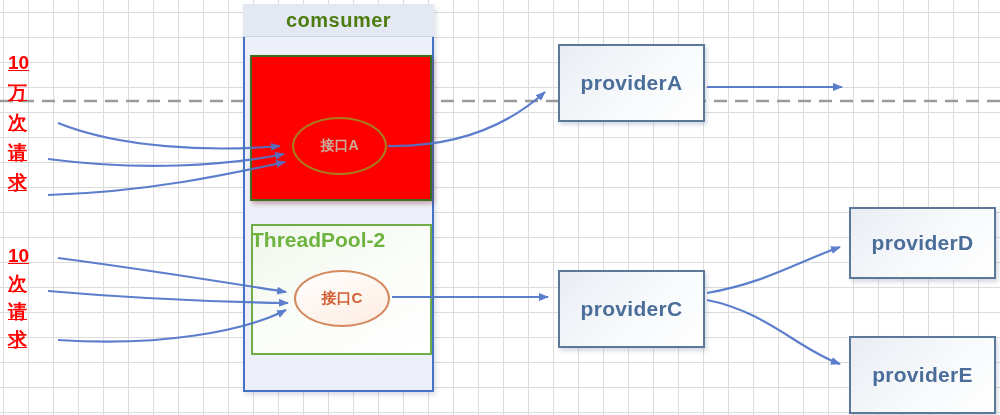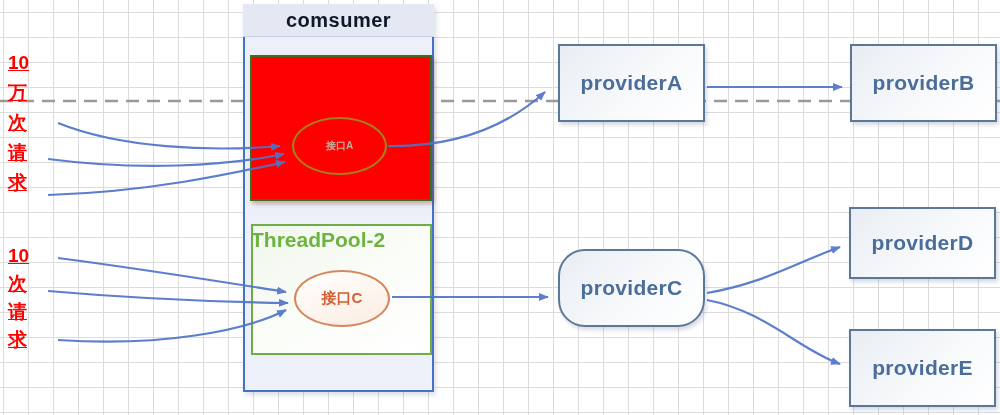--- a/index.html
+++ b/index.html
@@ -22,37 +22,37 @@
   
   #consumer-box{
     left:243px;top:4px;width:191px;height:388px;
     background:#edf0f8;border:2px solid #4472c4;z-index:2;
     box-shadow:2px 3px 5px rgba(110,125,150,.25);
   }
   #consumer-header{
     left:243px;top:4px;width:191px;height:33px;
     background:#e3e8f3;border-bottom:1px solid #c7d1e6;z-index:3;
     display:flex;align-items:center;justify-content:center;
-    font-size:20px;font-weight:bold;color:#0f172a;letter-spacing:.5px;
+    font-size:20px;font-weight:bold;color:#4d7c0f;letter-spacing:.5px;
   }
   
   #tp1-box{
     left:250px;top:55px;width:182px;height:146px;
     background:#fe0000;border:2px solid #3f6d22;z-index:3;
     box-shadow:2px 3px 4px rgba(120,40,40,.35);
   }
   #tp1-label{
     left:250px;top:58px;width:182px;text-align:center;z-index:4;
     font-size:21px;font-weight:bold;color:#4e8a2e;
   }
   #ellipse-a{
     left:292px;top:117px;width:95px;height:58px;border-radius:50%;
     border:2px solid #a87d1e;z-index:4;
     display:flex;align-items:center;justify-content:center;
-    font-size:10px;font-weight:bold;color:#c9ad9c;
+    font-size:14px;font-weight:bold;color:#c9ad9c;
   }
   
   #tp2-box{
     left:251px;top:224px;width:181px;height:131px;
     background:linear-gradient(150deg,#f0f7ec 0%,#fbfdf9 55%,#ffffff 100%);
     border:2px solid #70ad47;z-index:3;
   }
   #tp2-label{
     left:251px;top:228px;width:181px;z-index:4;
     font-size:21px;font-weight:bold;color:#6db33f;
@@ -68,23 +68,23 @@
   .provider{
     width:147px;height:78px;z-index:2;
     border:2px solid #5b7899;
     background:linear-gradient(135deg,#e9edf3 0%,#f7f9fb 55%,#ffffff 100%);
     display:flex;align-items:center;justify-content:center;
     font-size:21px;font-weight:bold;color:#4a6d99;letter-spacing:.3px;
     box-shadow:2px 3px 4px rgba(110,125,150,.28);
   }
   #providerA{left:558px;top:44px;}
   #providerB{left:850px;top:44px;}
-  #providerC{left:558px;top:249px;border-radius:27px;}
+  #providerC{left:558px;top:270px;}
   #providerD{left:849px;top:207px;height:72px;}
-  #providerE{left:849px;top:329px;text-align:center;}
+  #providerE{left:849px;top:336px;text-align:center;}
 
   
   .req-label{
     z-index:2;width:40px;text-align:left;
     color:#ff0000;font-weight:bold;font-size:19px;text-decoration:underline;
   }
   #req-top{left:8px;top:48px;line-height:30px;}
   #req-bottom{left:8px;top:242px;line-height:28px;}
 </style>
 </head>
@@ -118,21 +118,20 @@
     <span>接口A</span>
   </div>
 
   <div id="tp2-box" class="abs"></div>
   <div id="tp2-label" class="abs">ThreadPool-2</div>
   <div id="providerA" class="abs provider">providerA</div>
 
   <div id="ellipse-c" class="abs">
     <span>接口C</span>
   </div>
-  <div id="providerB" class="abs provider">providerB</div>
   <div id="providerC" class="abs provider">providerC</div>
   <div id="providerD" class="abs provider">providerD</div>
   <div id="providerE" class="abs provider">providerE</div>
 
   <svg id="arrow-layer" class="layer" width="1000" height="415">
     <defs>
       <marker id="ah" markerWidth="12" markerHeight="10" refX="9" refY="4" orient="auto" markerUnits="userSpaceOnUse">
         <path d="M0,0 L10,4 L0,8 z" fill="#4f74c9"></path>
       </marker>
     </defs>

